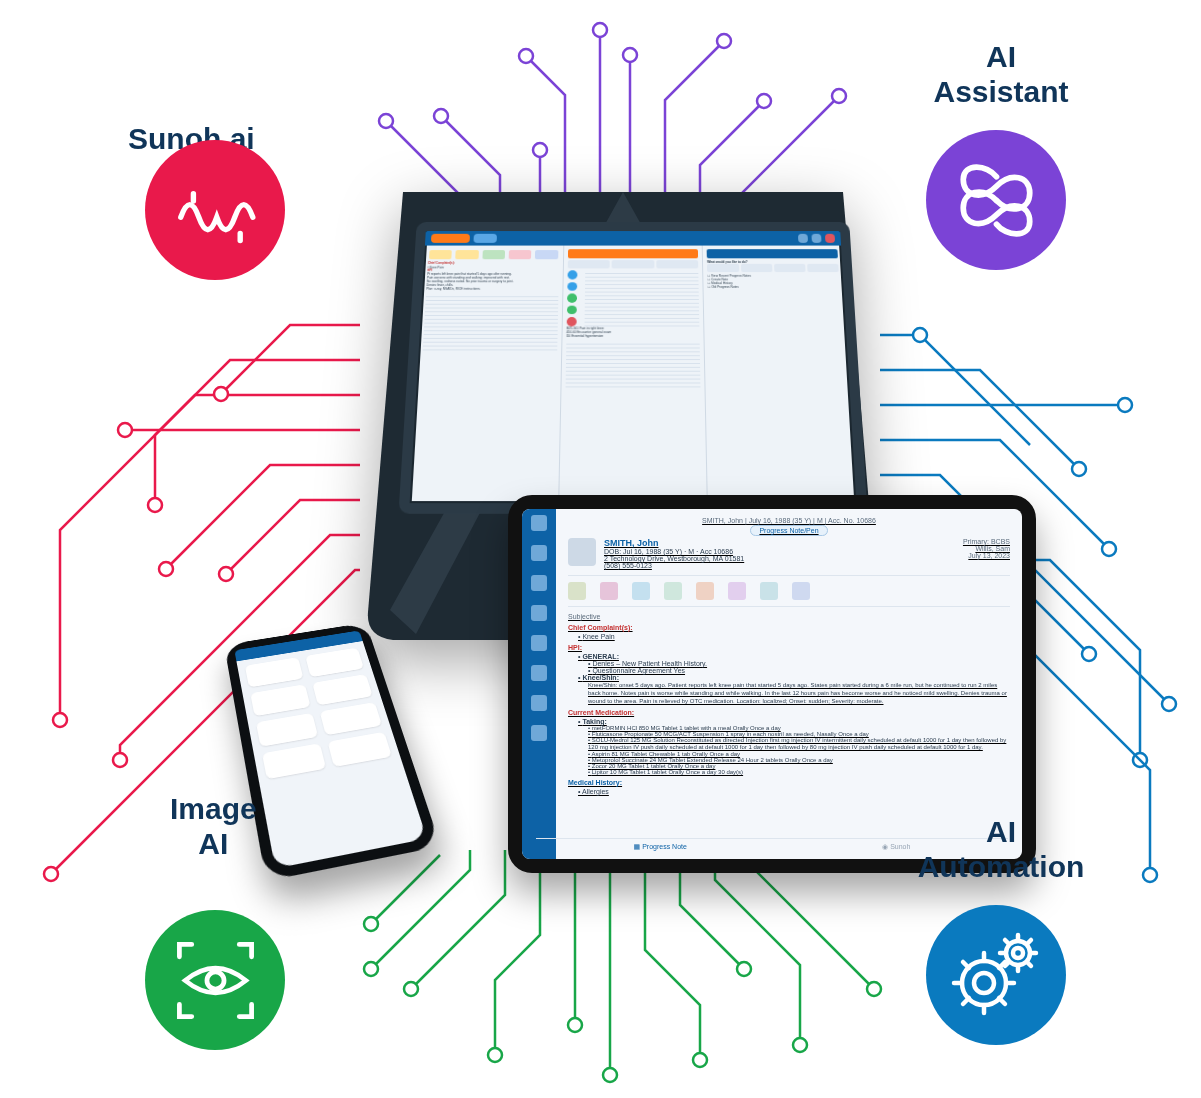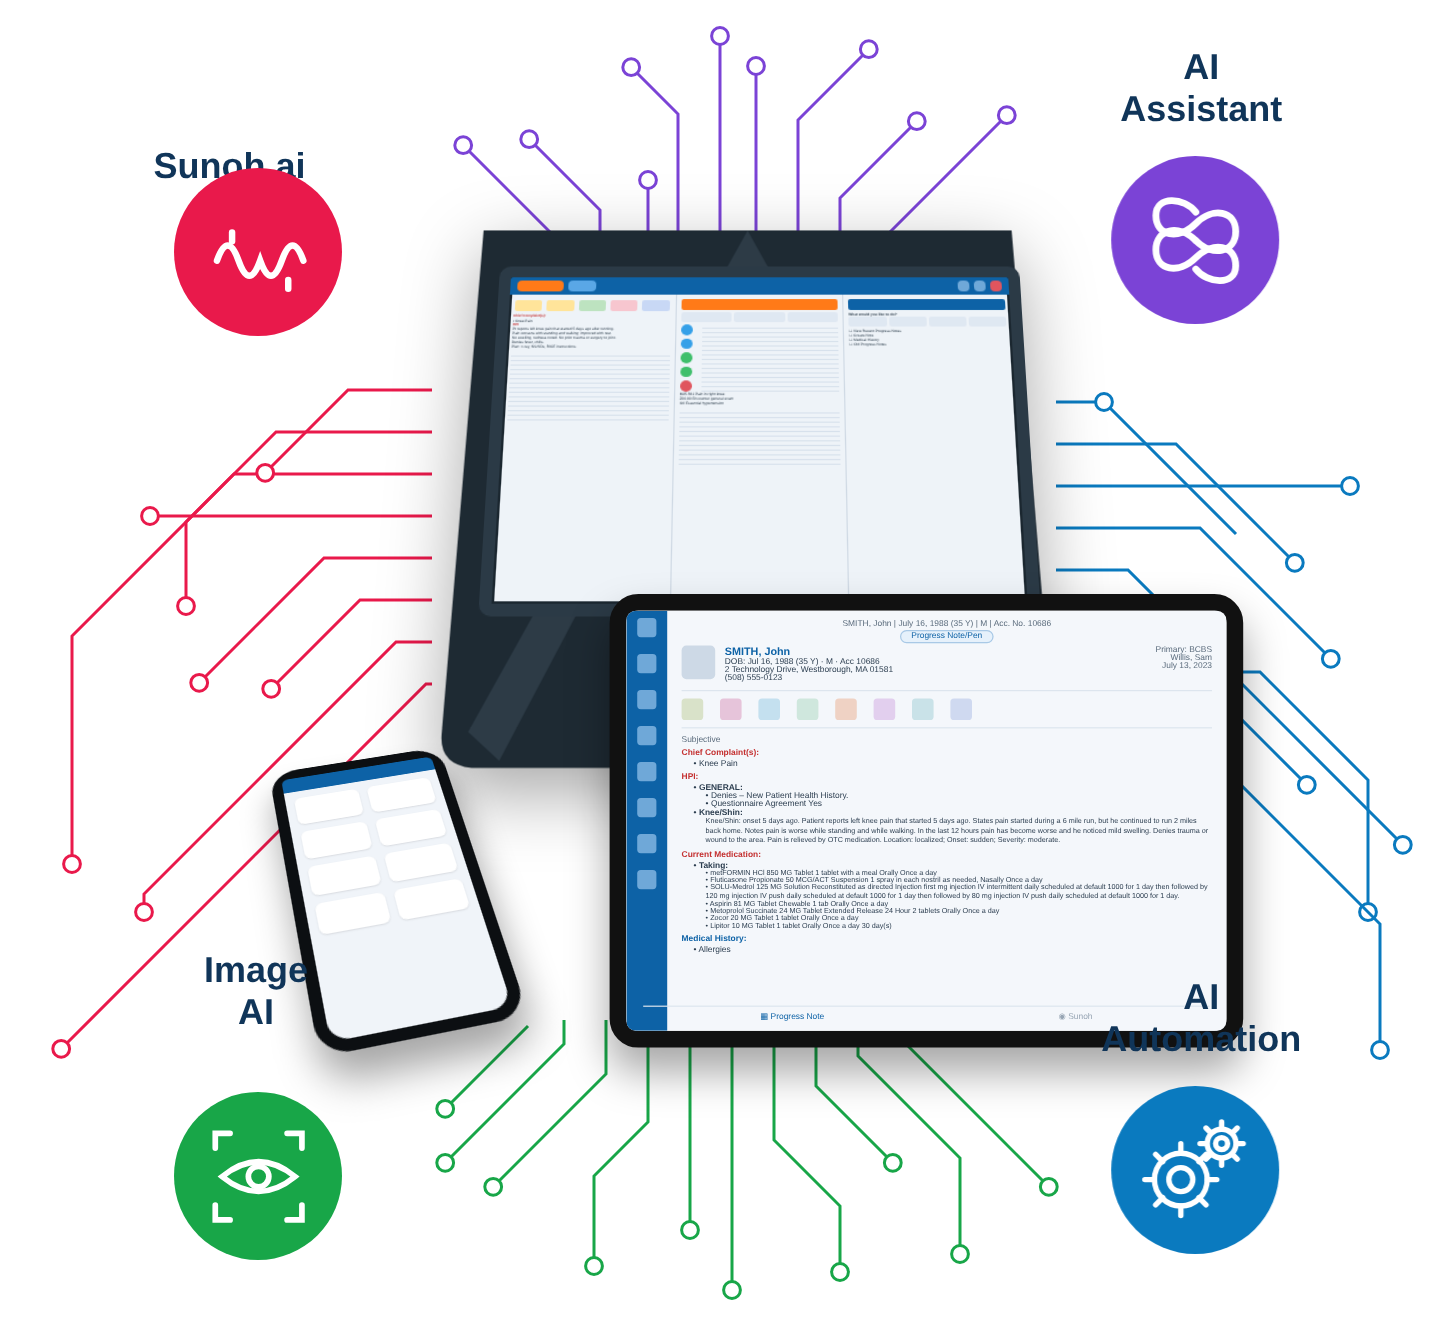--- a/index.html
+++ b/index.html
@@ -27,21 +27,21 @@
   .app-top{height:16px;background:#0d62a6;border-radius:2px 2px 0 0;display:flex;align-items:center;padding:0 6px;gap:4px;}
   .pill{height:10px;border-radius:4px;}
   .app-body{display:flex;height:calc(100% - 16px);}
   .col{flex:1;padding:4px;font-size:3px;line-height:3.5px;color:#2a3b4a;overflow:hidden;}
   .col+.col{border-left:1px solid #cfd9e4;}
   .tag{height:10px;border-radius:2px;margin:1px;display:inline-block;}
   .btnrow{display:flex;gap:2px;margin-bottom:2px;}
   .btnrow span{flex:1;height:9px;border-radius:2px;background:#dfe8f2;}
 
   .tablet{position:absolute;left:508px;top:495px;width:500px;height:350px;border:14px solid #111;border-radius:24px;background:#fff;z-index:4;box-shadow:0 20px 35px rgba(0,0,0,.35);}
-  .tablet-inner{width:100%;height:100%;display:flex;background:#f4f7fb;border-radius:8px;overflow:hidden;}
+  .tablet-inner{width:100%;height:100%;display:flex;background:#f4f7fb;border-radius:8px;overflow:hidden;text-decoration:underline;}
   .tablet-side{width:34px;background:#0d62a6;display:flex;flex-direction:column;align-items:center;padding-top:6px;gap:14px;}
   .tablet-side i{width:16px;height:16px;background:#6fa8d8;border-radius:3px;}
   .tablet-main{flex:1;padding:8px 12px;font-size:7px;color:#2c3e50;overflow:hidden;}
   .pt-head{display:flex;gap:8px;align-items:flex-start;margin-bottom:6px;}
   .avatar{width:28px;height:28px;background:#cdd9e6;border-radius:4px;}
   .iconrow{display:flex;gap:14px;border-top:1px solid #dde5ee;border-bottom:1px solid #dde5ee;padding:6px 0;margin-bottom:6px;}
   .iconrow span{width:18px;height:18px;border-radius:3px;}
   .section-title{color:#c43030;font-weight:700;margin:4px 0 2px;}
   .bullet{margin-left:10px;}
 

